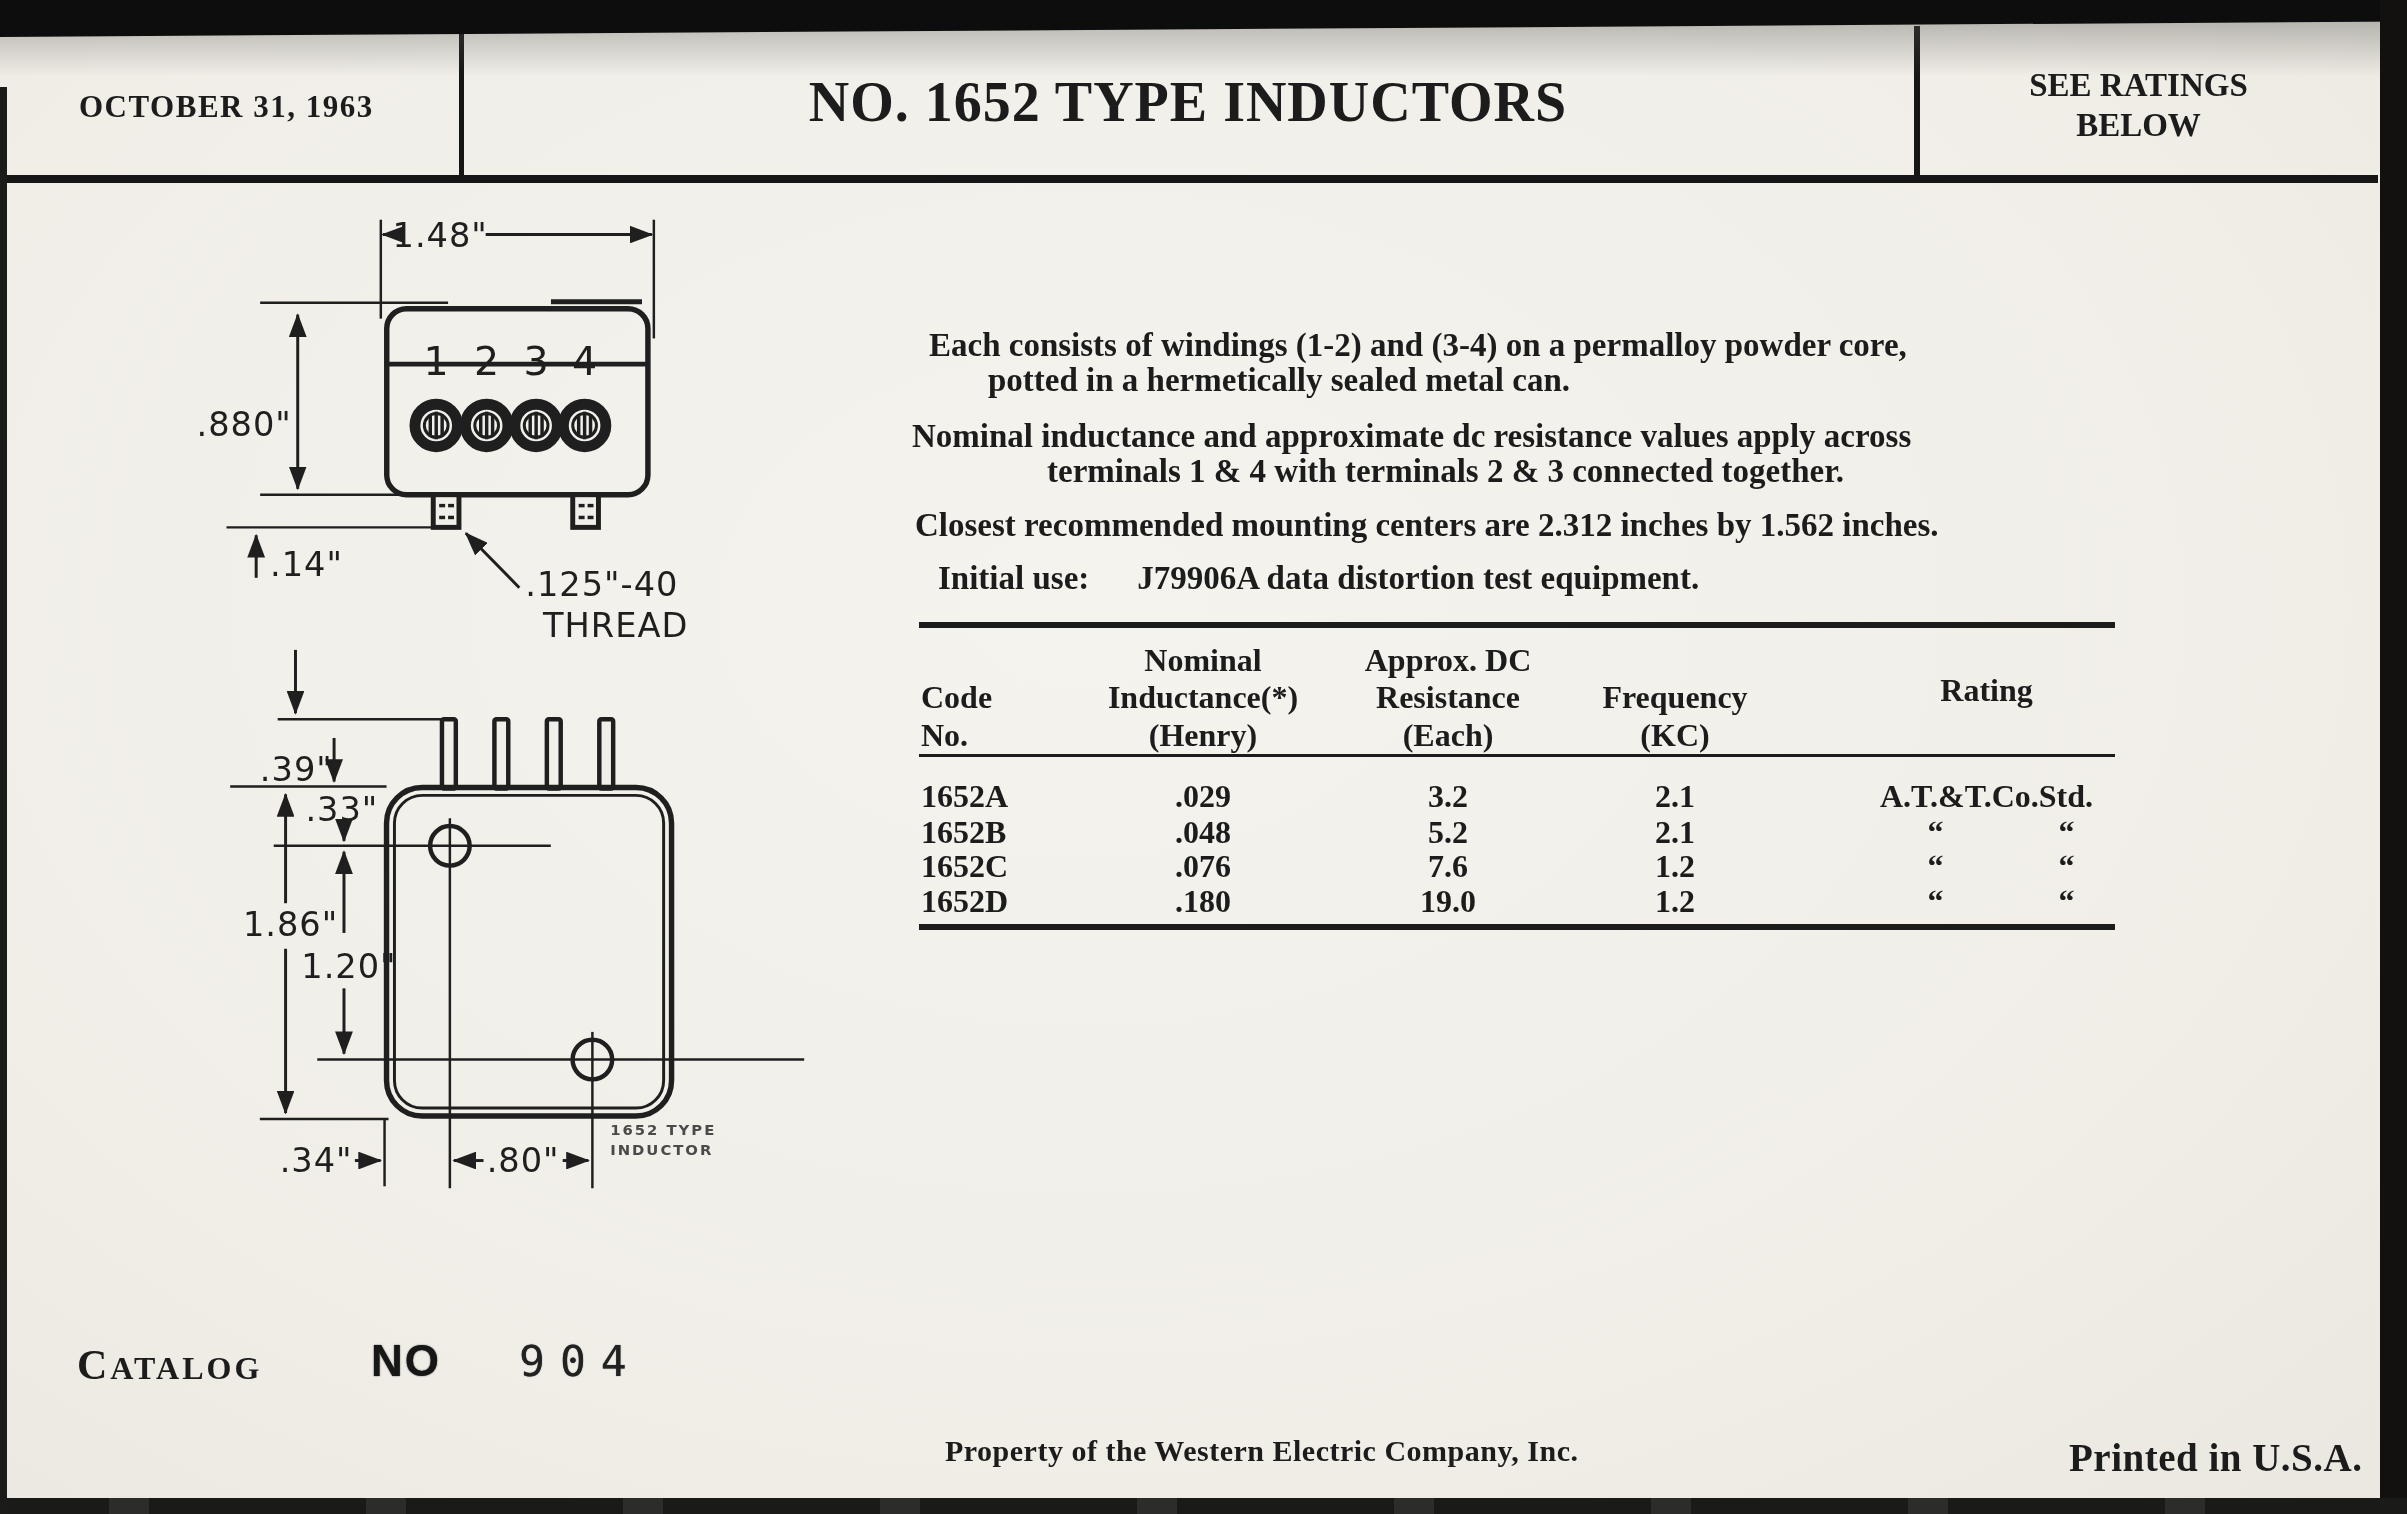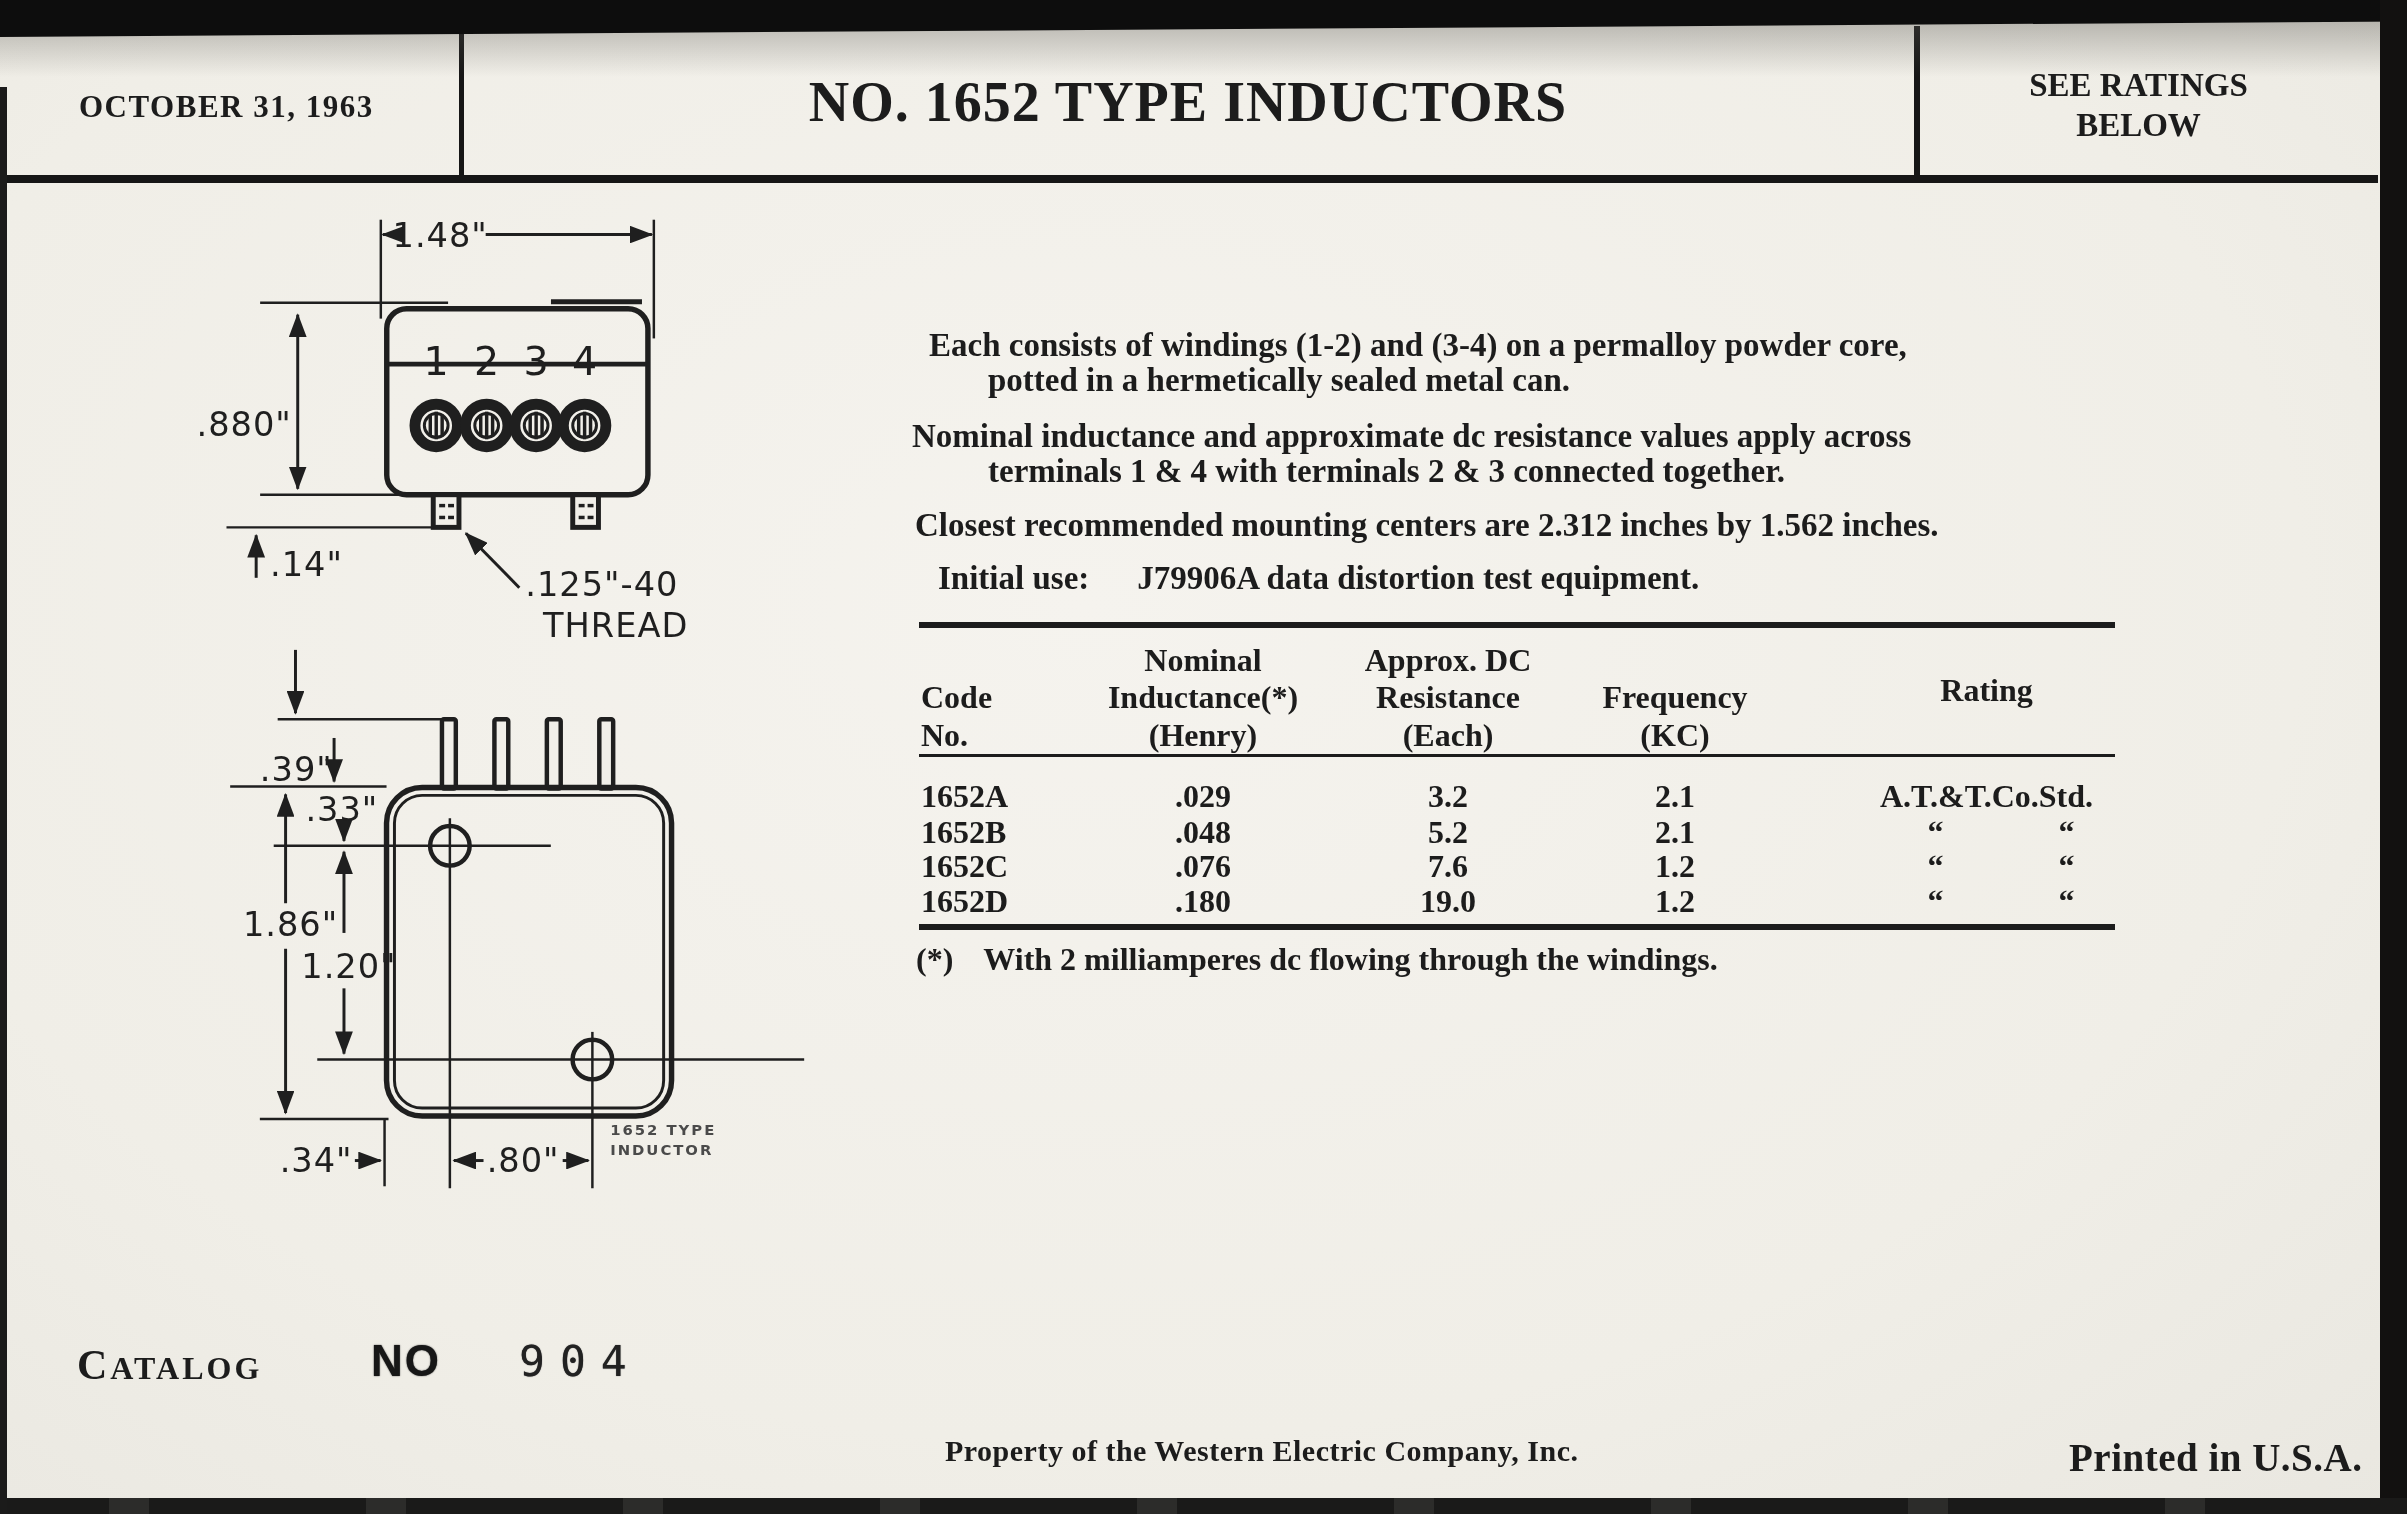--- a/index.html
+++ b/index.html
@@ -22,21 +22,21 @@
   .date{left:79px;top:91px;font-size:31px;letter-spacing:1.5px;}
   .title{left:693px;top:74px;width:990px;font-size:56px;letter-spacing:1px;}
   .ratings{left:1965px;top:65px;width:347px;font-size:33px;line-height:40px;}
   .ratings span{display:block;}
   .vdiv1{left:459px;top:28px;width:5px;height:150px;background:#161616;}
   .vdiv2{left:1914px;top:26px;width:6px;height:152px;background:#161616;}
   .hrule{left:4px;top:175px;width:2374px;height:8px;background:#161616;}
   
   .par{font-size:33px;}
   .p1a{left:929px;top:329px;} .p1b{left:988px;top:364px;}
-  .p2a{left:912px;top:420px;} .p2b{left:988px;top:455px;}
+  .p2a{left:912px;top:420px;} .p2b{left:1047px;top:455px;}
   .p3{left:915px;top:509px;}  .p4{left:938px;top:562px;}
   .p4 .gap{margin-left:48px;}
   
   .rule{background:#1c1c1c;}
   .tr-top{left:919px;top:622px;width:1196px;height:6px;}
   .tr-mid{left:919px;top:754px;width:1196px;height:3px;}
   .tr-bot{left:919px;top:924px;width:1196px;height:6px;}
   .th,.td{font-size:32px;}
   .c1{left:921px;width:139px;text-align:left;}
   .c2{left:1079px;width:248px;text-align:center;}
@@ -282,23 +282,20 @@
   <div>
     <div class="abs txt td c1 r3">1652D</div>
     <div class="abs txt td c2 r3">.180</div>
     <div class="abs txt td c3 r3">19.0</div>
     <div class="abs txt td c4 r3">1.2</div>
     <div class="abs txt td d1 r3">“</div>
     <div class="abs txt td d2 r3">“</div>
   </div>
 
   <div class="abs rule tr-bot"></div>
-  <div class="abs txt footnote">
-    <span>(*)</span><span class="gap">With 2 milliamperes dc flowing through the windings.</span>
-  </div>
 
   <div class="abs txt cat">
     <span class="big">C</span><span>ATALOG</span>
   </div>
   <div class="abs txt stamp-no">NO</div>
   <div class="abs txt stamp-num">904</div>
 
   <div class="abs txt foot-prop">Property of the Western Electric Company, Inc.</div>
   <div class="abs txt foot-usa">Printed in U.S.A.</div>
 

